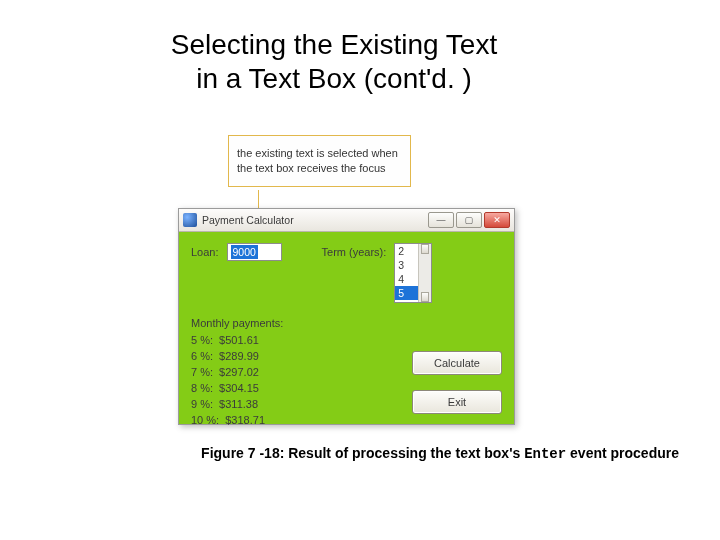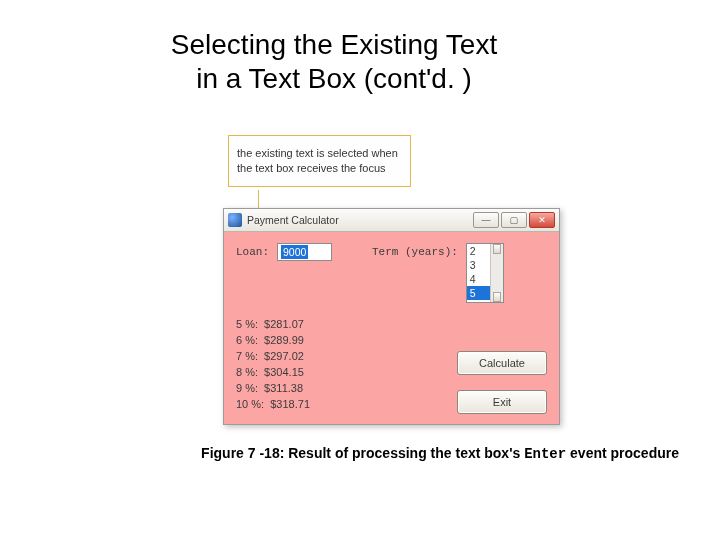--- a/index.html
+++ b/index.html
@@ -58,24 +58,23 @@
     height:1px;
     background:#e2b84c;
   }
   
   .window {
     position: absolute;
     top: 208px;
     left: 178px;
     width: 335px;
     height: 215px;
-    background: #fca5a5;
+    background: #84cc16;
     border: 1px solid #9b9b9b;
     box-shadow: 2px 2px 6px rgba(0,0,0,.25);
-    margin-left: 45px;
   }
   .titlebar {
     height: 22px;
     background: linear-gradient(#fdfcfb,#e9e6df);
     border-bottom: 1px solid #b9b6ad;
     display: flex;
     align-items: center;
     font-size: 10.5px;
     color: #3a3a3a;
     padding: 0 4px;
@@ -109,21 +108,21 @@
     padding:12px 12px 10px 12px;
     font-size:11px;
     color:#3b3b3b;
   }
   .row-inputs{
     display:flex;
     align-items:flex-start;
     gap:0;
     margin-bottom:14px;
   }
-  .lbl{font-size:11px;color:#3b3b3b;font-family:Liberation Mono, monospace;}
+  .lbl{font-size:11px;color:#3b3b3b;}
   .loan-label{margin-right:8px;margin-top:3px;}
   .loan-input{
     width:55px;
     height:18px;
     border:1px solid #8c8c8c;
     background:#fff;
     padding:1px 3px;
     box-sizing:border-box;
     display:flex;align-items:flex-start;
   }
@@ -258,22 +257,23 @@
         <span class="lbl term-label">Term (years):</span>
         <div class="term-list">
           <div class="opt">2</div>
           <div class="opt">3</div>
           <div class="opt">4</div>
           <div class="opt sel">5</div>
           <div class="scroll"></div>
         </div>
       </div>
 
+      <div class="section-label">Monthly payments:</div>
       <div class="payments">
-        <div>5 %:  $281.07</div>
+        <div>5 %:  $501.61</div>
         <div>6 %:  $289.99</div>
         <div>7 %:  $297.02</div>
         <div>8 %:  $304.15</div>
         <div>9 %:  $311.38</div>
         <div>10 %:  $318.71</div>
       </div>
 
       <div class="btns">
         <div class="btn">
           <span>Calculate</span>

